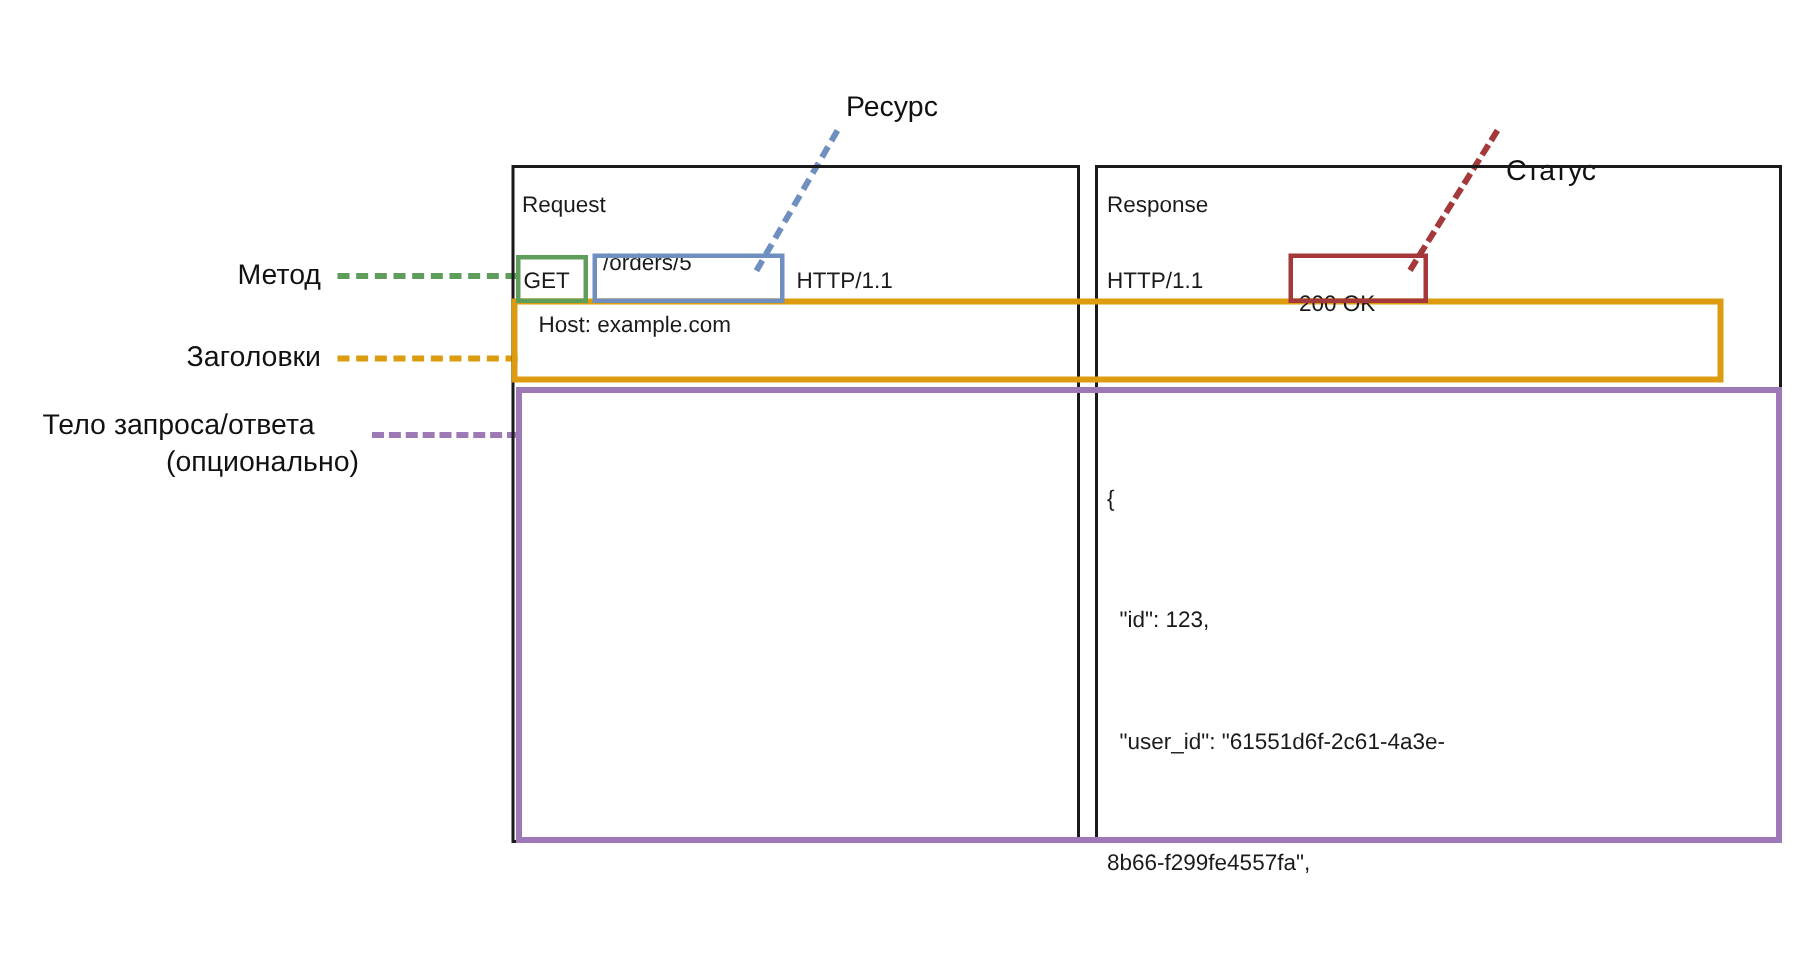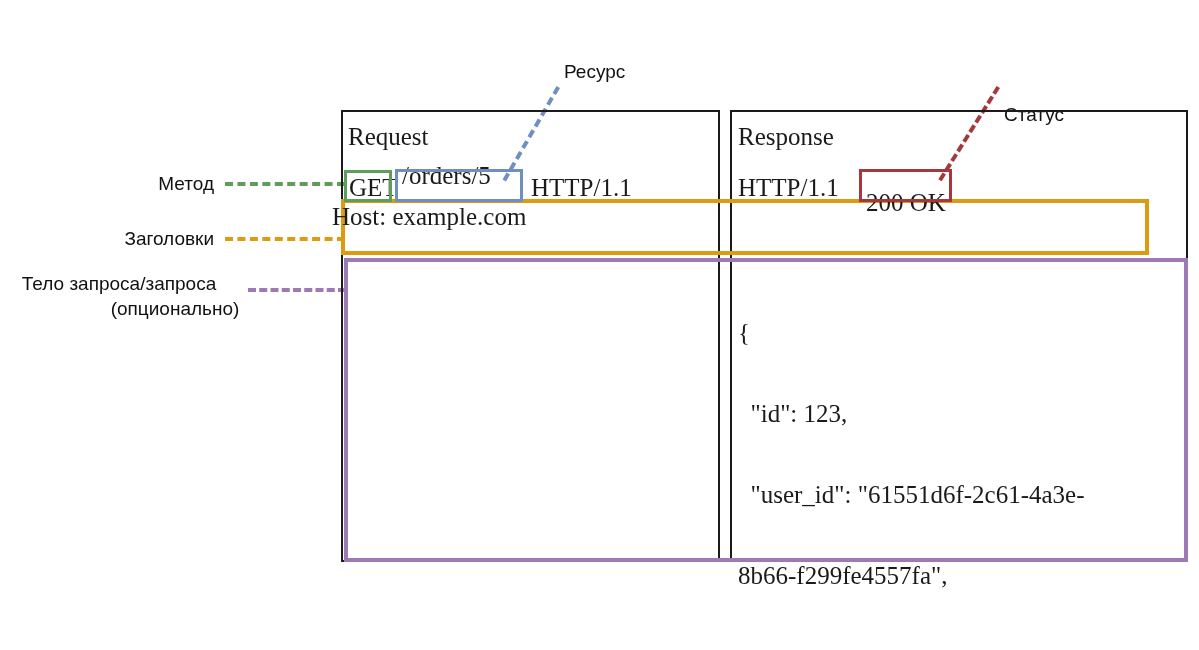--- a/index.html
+++ b/index.html
@@ -49,22 +49,22 @@
   
   .msg-box {
     position: absolute;
     border: 2px solid #1a1a1a;
     background: transparent;
     box-sizing: border-box;
   }
 
   
   .mono {
-    font-family: Liberation Serif, serif;
-    font-size: 25px;
+    font-family: Liberation Sans, sans-serif;
+    font-size: 15px;
     color: #1a1a1a;
     line-height: 27px;
     white-space: pre;
     letter-spacing: 0px;
   }
   .mono-block { position: absolute; }
 
   
   .hl {
     position: absolute;
@@ -89,21 +89,21 @@
   <div class="anno-label" style="left:1004px; top:60px;margin-top:43px;">Статус</div>
   <div class="dash-diag" style="left:1000px; top:88px; width:110px; border-top-color:#a4383b;
               transform: rotate(122deg);"></div>
 
   <div class="anno-label right-align" style="left:0px; top:172px; width:214px;">Метод</div>
   <div class="dash-h" style="left:225px; top:182px; width:120px; border-top-color:#5f9e5a;"></div>
 
   <div class="anno-label right-align" style="left:0px; top:227px; width:214px;">Заголовки</div>
   <div class="dash-h" style="left:225px; top:237px; width:120px; border-top-color:#dd9b10;"></div>
 
-  <div class="anno-label center-align" style="left:0px; top:272px; width:238px;">Тело запроса/запроса</div>
+  <div class="anno-label center-align" style="left:0px; top:272px; width:238px;">Тело запроса/ответа</div>
   <div class="anno-label center-align" style="left:12px; top:297px; width:238px;padding-left:44px;">(опционально)</div>
   <div class="dash-h" style="left:248px; top:288px; width:98px; border-top-color:#9d7ab5;"></div>
 
   <div class="msg-box" style="left:341px; top:110px; width:379px; height:452px;"></div>
 
   <div class="msg-box" style="left:730px; top:110px; width:458px; height:452px;"></div>
 
   <div class="hl hl-headers" style="left:341px; top:199px; width:808px; height:56px;"></div>
 
   <div class="hl hl-body" style="left:344px; top:258px; width:844px; height:304px;"></div>
@@ -111,21 +111,21 @@
   <div class="mono mono-block" style="left:348px; top:123px;">Request</div>
 
   <div class="mono mono-block" style="left:349px; top:174px;">GET</div>
   <div class="hl hl-method" style="left:344px; top:170px; width:48px; height:32px;"></div>
 
   <div class="mono mono-block" style="left:402px; top:162px;">/orders/5</div>
   <div class="hl hl-resource" style="left:395px; top:169px; width:128px; height:33px;"></div>
 
   <div class="mono mono-block" style="left:531px; top:174px;">HTTP/1.1</div>
 
-  <div class="mono mono-block" style="left:332px; top:203px;">Host: example.com</div>
+  <div class="mono mono-block" style="left:359px; top:203px;">Host: example.com</div>
 
   <div class="mono mono-block" style="left:352px; top:265px;">&nbsp;</div>
 
   <div class="mono mono-block" style="left:738px; top:123px;">Response</div>
 
   <div class="mono mono-block" style="left:738px; top:174px;">HTTP/1.1</div>
   <div class="mono mono-block" style="left:866px; top:189px;">200 OK</div>
   <div class="hl hl-status" style="left:859px; top:169px; width:93px; height:33px;"></div>
 
 

